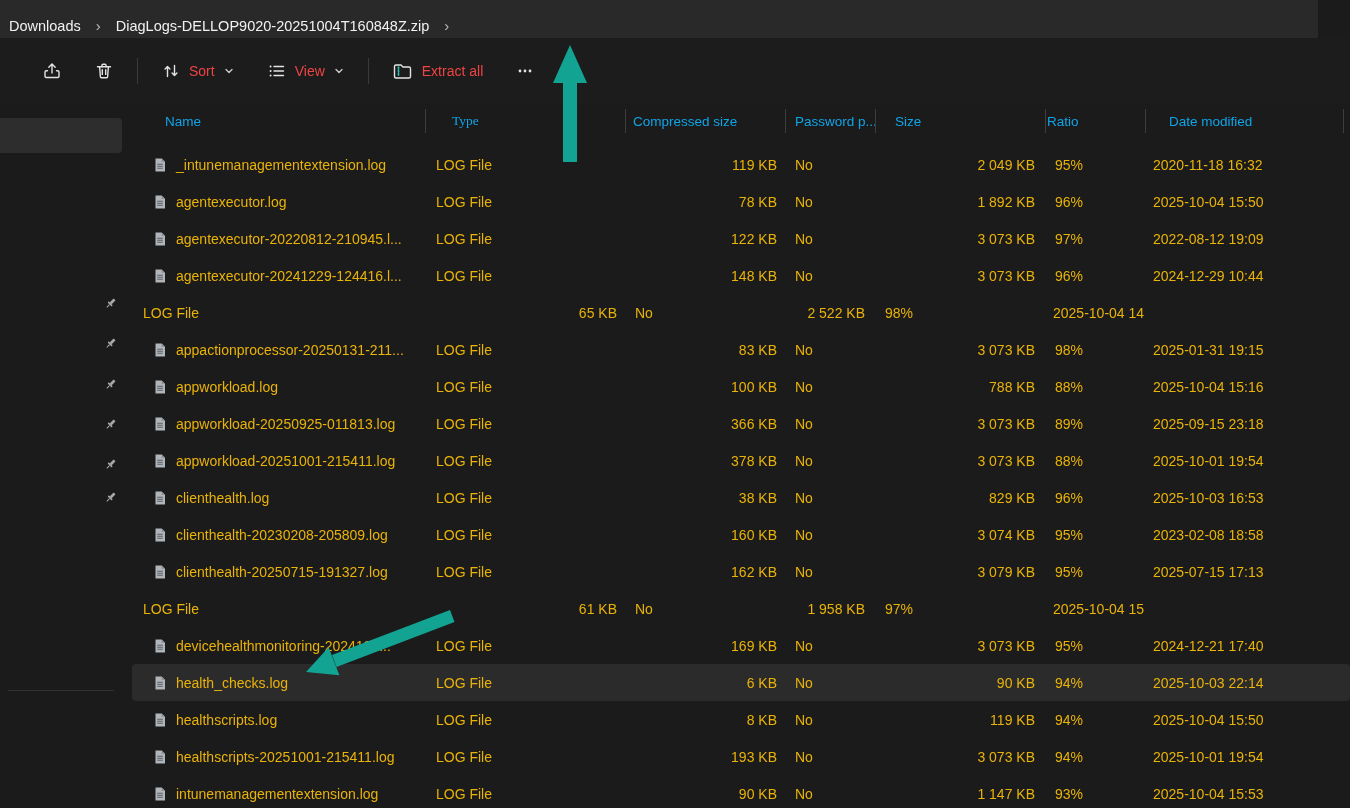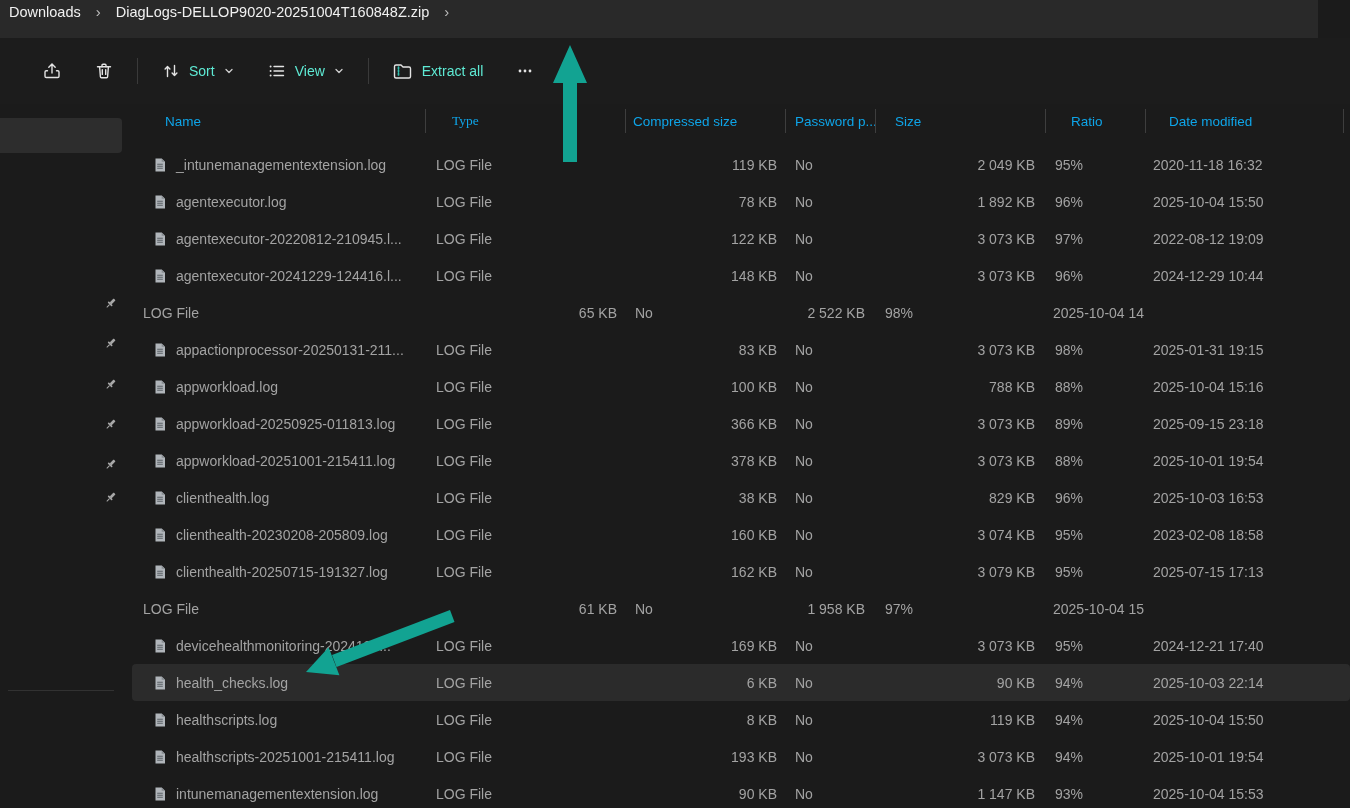--- a/index.html
+++ b/index.html
@@ -6,32 +6,32 @@
   html,body { width:1350px; height:808px; overflow:hidden; }
   body {
     position:relative;
     background:#1b1b1b;
     font-family:"Liberation Sans", sans-serif;
     color:#e8e8e8;
   }
   
   .breadcrumb-bar {
     position:absolute; left:0; top:0; width:1318px; height:38px;
-    background:#292929; display:flex; align-items:flex-start;
+    background:#292929; display:flex; align-items:flex-end;
   }
   .breadcrumb { display:flex; align-items:center; font-size:14.5px; white-space:nowrap; }
   .crumb { padding:4px 9px; border-radius:4px; color:#f1f1f1; cursor:default; }
   .crumb-sep { color:#bdbdbd; font-size:15px; padding:0 6px 2px 6px; }
   
   .toolbar {
     position:absolute; left:0; top:38px; width:1350px; height:66px;
     background:#1c1c1c; display:flex; align-items:center; padding-left:32px;
   }
   button { background:none; border:none; font:inherit; color:inherit; cursor:default; }
-  .tbtn { display:flex; align-items:center; gap:8px; padding:9px 10px; border-radius:5px; font-size:14px; color:#5eead4; }
+  .tbtn { display:flex; align-items:center; gap:8px; padding:9px 10px; border-radius:5px; font-size:14px; color:#ef4444; }
   .tbtn svg { display:block; }
   .tb-sep { width:1px; height:26px; background:#3a3a3a; margin:0 13px; }
   .sp8 { margin-left:12px; }
   
   .sidebar { position:absolute; left:0; top:104px; width:132px; bottom:0; background:#1b1b1b; }
   .sidebar-selected {
     position:absolute; left:0; top:14px; width:122px; height:35px;
     background:#2d2d2d; border-radius:0 4px 4px 0;
   }
   .pin { position:absolute; left:103px; width:15px; height:15px; }
@@ -39,25 +39,25 @@
   
   .main { position:absolute; left:132px; top:104px; right:0; bottom:0; overflow:hidden; }
   .grid7 { display:grid; grid-template-columns:293px 200px 160px 90px 170px 100px 1fr; align-items:center; }
   .header-row { position:relative; height:34px; font-size:13.5px; color:#0ea5e9; }
   .header-row .hcell { white-space:nowrap; overflow:hidden; }
   .header-row .c-name { padding-left:33px; }
   .header-row .c-type { padding-left:27px;font-family:Liberation Serif, serif; }
   .header-row .c-compressed { padding-left:8px; }
   .header-row .c-password { padding-left:10px; }
   .header-row .c-size { padding-left:20px; }
-  .header-row .c-ratio { padding-left:26px; }
+  .header-row .c-ratio { padding-left:2px; }
   .header-row .c-modified { padding-left:24px; }
   .hsep { position:absolute; top:5px; width:1px; height:24px; background:#3e3e3e; }
   .rows { margin-top:8px; }
-  .row { height:37px; font-size:14px; color:#a3a3a3; }
+  .row { height:37px; font-size:14px; color:#eab308; }
   .row.selected { background:#2b2b2b; border-radius:4px; }
   .cell { white-space:nowrap; overflow:hidden; }
   .c-name { display:flex; align-items:center; gap:8px; padding-left:20px; }
   .ficon { width:16px; height:16px; flex:0 0 16px; }
   .rows .c-type { padding-left:11px; }
   .rows .c-compressed { text-align:right; padding-right:8px; }
   .rows .c-password { padding-left:10px; }
   .rows .c-size { text-align:right; padding-right:10px; }
   .rows .c-ratio { padding-left:10px; }
   .rows .c-modified { padding-left:8px; }

